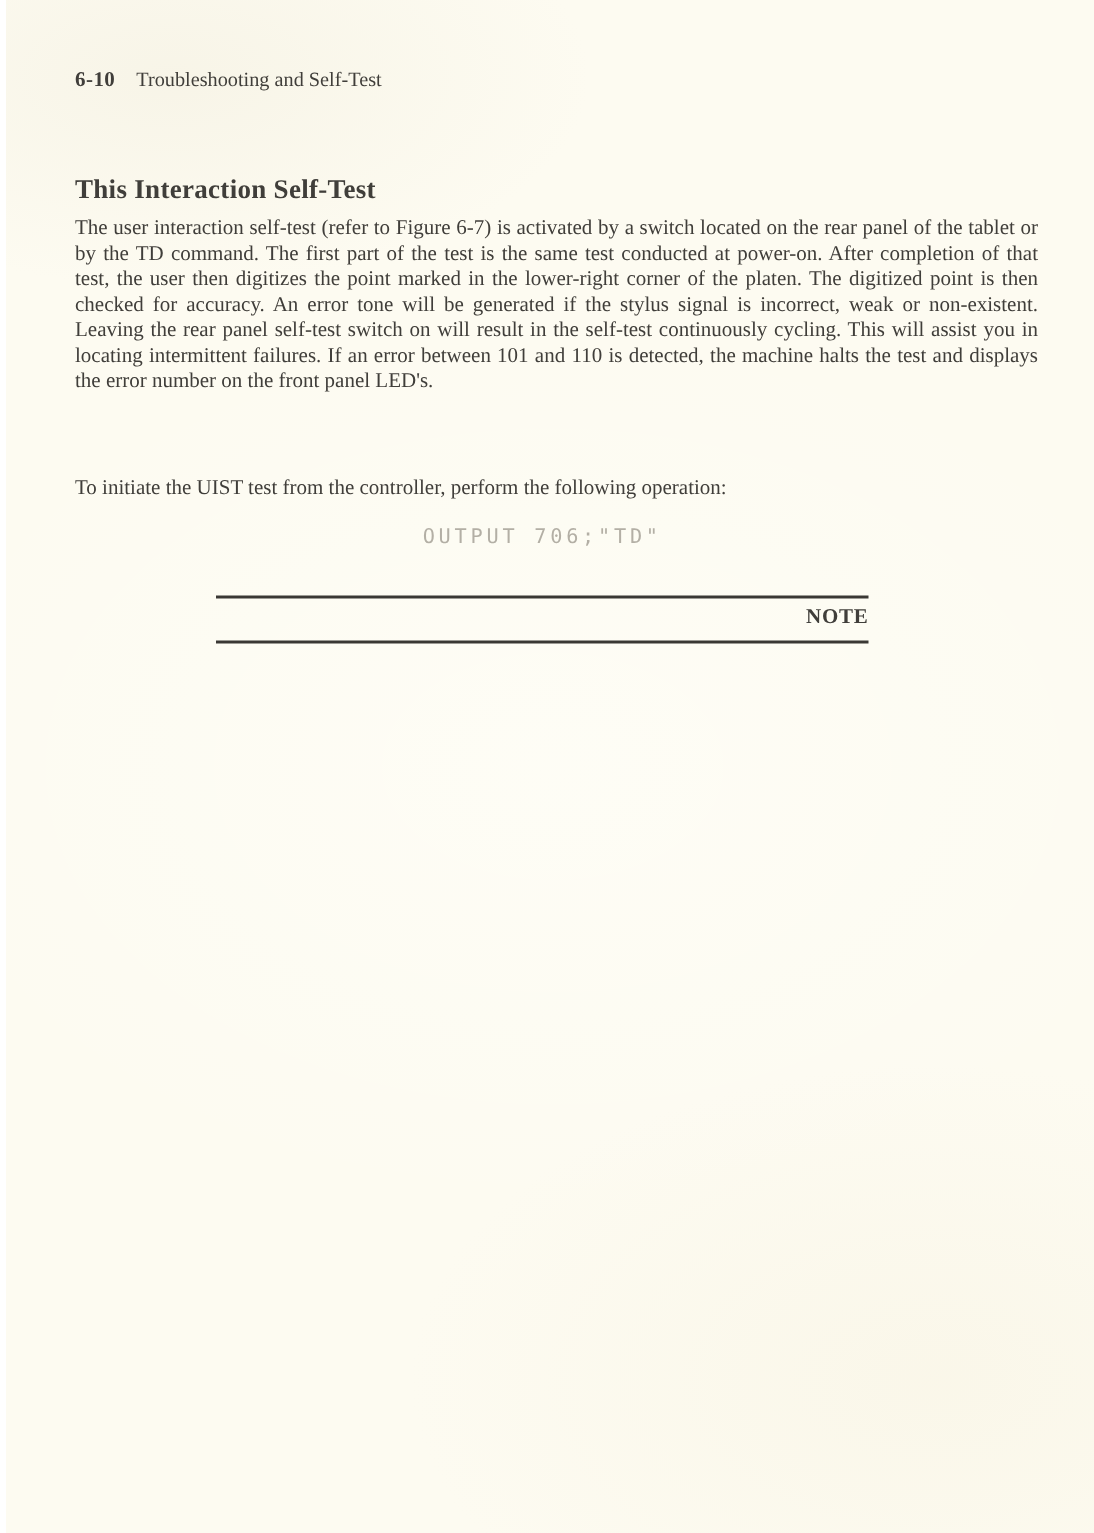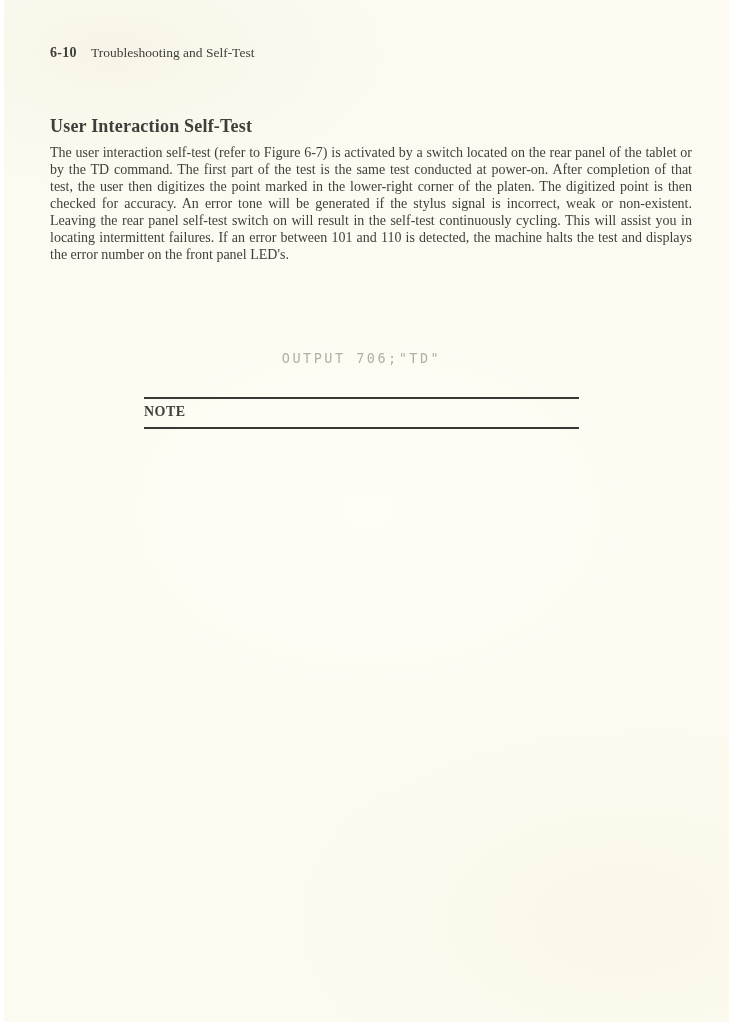--- a/index.html
+++ b/index.html
@@ -87,21 +87,21 @@
   .note-block {
     position: absolute;
     top: 397px;
     left: 140px;
     width: 435px;
     border-top: 2px solid #3a3834;
     border-bottom: 2px solid #3a3834;
     padding: 4px 0 7px 0;
   }
   .note-label {
-    text-align: left;
+    text-align: right;
     font-weight: bold;
     font-size: 14px;
     line-height: 17px;
     letter-spacing: 0.5px;
   }
   .note-text {
     margin: 3px 12px 0 12px;
     font-size: 13.2px;
     line-height: 15.8px;
     text-align: justify;
@@ -110,24 +110,25 @@
 </style>
 </head>
 <body>
 
 <div class="page">
 
   <div class="running-header">
     <span class="page-number">6-10</span><span class="chapter-title">Troubleshooting and Self-Test</span>
   </div>
 
-  <h1 class="section-title" style="margin:0;">User Interaction Self-Test</h1>
+  <h1 class="section-title" style="margin:0;">This Interaction Self-Test</h1>
 
   <p class="body-paragraph" style="margin:0;">The user interaction self-test (refer to Figure 6-7) is activated by a switch located on the rear panel of the tablet or by the TD command. The first part of the test is the same test conducted at power-on. After completion of that test, the user then digitizes the point marked in the lower-right corner of the platen. The digitized point is then checked for accuracy. An error tone will be generated if the stylus signal is incorrect, weak or non-existent. Leaving the rear panel self-test switch on will result in the self-test continuously cycling. This will assist you in locating intermittent failures. If an error between 101 and 110 is detected, the machine halts the test and displays the error number on the front panel LED's.</p>
 
+  <p class="instruction-line" style="margin:0;">To initiate the UIST test from the controller, perform the following operation:</p>
 
   <div class="command-line">OUTPUT 706;"TD"</div>
 
   <div class="note-block">
     <div class="note-label">NOTE</div>
   </div>
 
 </div>
 
 </body></html>

